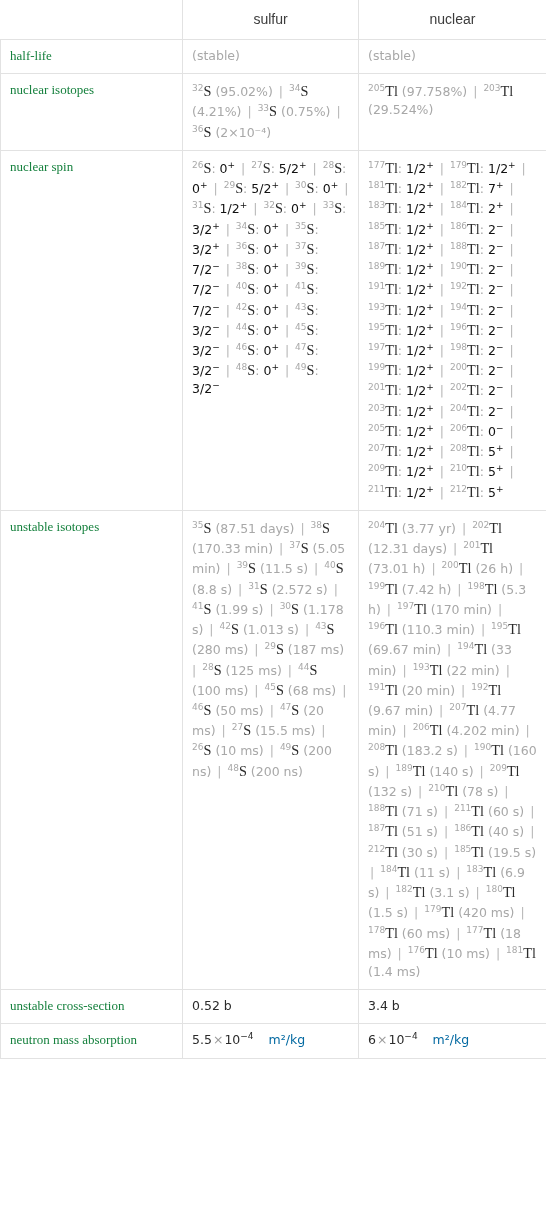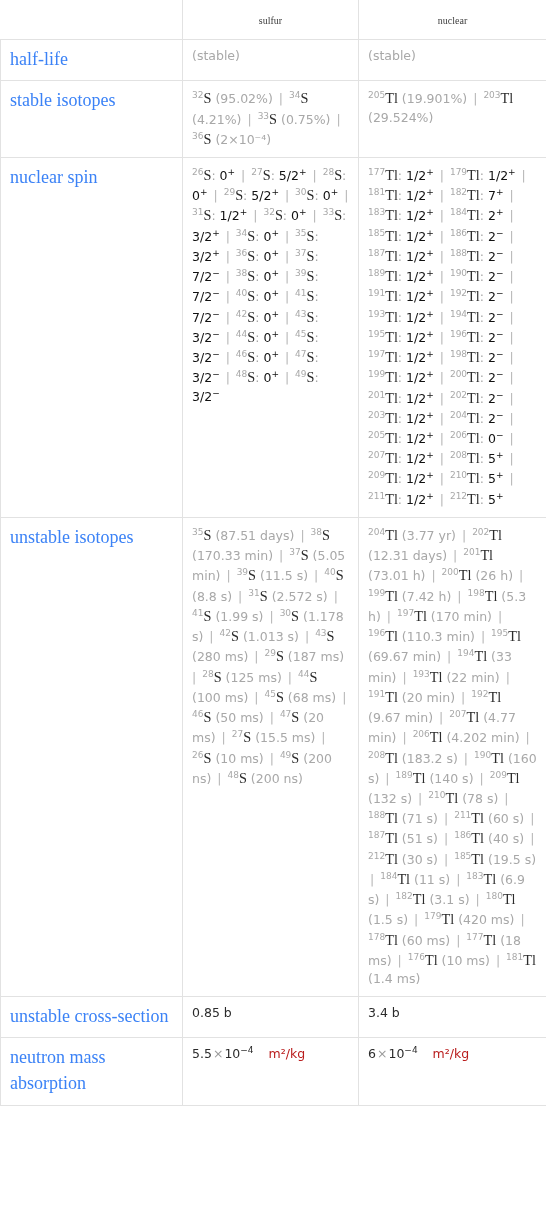--- a/index.html
+++ b/index.html
@@ -34,29 +34,29 @@
     text-align: center;
     padding-top: 8px;
     padding-bottom: 8px;
     height: 14px;
   }
   tr.head td.blank {
     border-left: none;
     border-top: none;
   }
   .elname {
-    font-size: 10px;
+    font-size: 14px;
     color: #3c3c3c;
-    font-family: Liberation Serif, serif;
+    font-family: Liberation Sans, sans-serif;
   }
 
   td.label {
     border-left: none;
-    font-size: 18px;
-    color: #3b82f6;
+    font-size: 13px;
+    color: #15803d;
     padding-left: 10px;
     padding-top: 9px;
   }
   td.val {
     font-family: "DejaVu Sans", "Liberation Sans", sans-serif;
     font-size: 12.5px;
     color: #2b2b2b;
   }
   td.val.last { border-right: none; }
 
@@ -77,21 +77,21 @@
   }
   .spin {
     font-family: "DejaVu Sans", "Liberation Sans", sans-serif;
     color: #111111;
     white-space: nowrap;
   }
   .spin sup { font-size: 0.72em; vertical-align: super; line-height: 0; color: #111; }
   .colon { color: #a8a8a8; }
   sup.exp { font-size: 0.72em; vertical-align: super; line-height: 0; }
   .times { color: #9a9a9a; padding: 0 1px; }
-  .unit { color: #b91c1c; padding-left: 11px; }
+  .unit { color: #0369a1; padding-left: 11px; }
   .stable-txt { color: #a8a8a8; font-family: "DejaVu Sans","Liberation Sans",sans-serif; font-size: 12.5px; }
 </style>
 </head>
 <body>
 
 <table class="props">
   <colgroup>
     <col class="c-label">
       <col class="c-v1">
       <col class="c-v2">
@@ -111,40 +111,40 @@
       <td class="label">half-life</td>
       <td class="val">
         <span class="stable-txt">(stable)</span>
       </td>
       <td class="val last">
         <span class="stable-txt">(stable)</span>
       </td>
     </tr>
 
     <tr>
-      <td class="label">stable isotopes</td>
+      <td class="label">nuclear isotopes</td>
       <td class="val"><span><span class="nuc"><sup>32</sup><span class="sym">S</span></span> <span class="dim">(95.02%)</span></span><span class="sep"> | </span><span><span class="nuc"><sup>34</sup><span class="sym">S</span></span> <span class="dim">(4.21%)</span></span><span class="sep"> | </span><span><span class="nuc"><sup>33</sup><span class="sym">S</span></span> <span class="dim">(0.75%)</span></span><span class="sep"> | </span><span><span class="nuc"><sup>36</sup><span class="sym">S</span></span> <span class="dim">(2×10⁻⁴)</span></span></td>
-      <td class="val last"><span><span class="nuc"><sup>205</sup><span class="sym">Tl</span></span> <span class="dim">(19.901%)</span></span><span class="sep"> | </span><span><span class="nuc"><sup>203</sup><span class="sym">Tl</span></span> <span class="dim">(29.524%)</span></span></td>
+      <td class="val last"><span><span class="nuc"><sup>205</sup><span class="sym">Tl</span></span> <span class="dim">(97.758%)</span></span><span class="sep"> | </span><span><span class="nuc"><sup>203</sup><span class="sym">Tl</span></span> <span class="dim">(29.524%)</span></span></td>
     </tr>
 
     <tr>
       <td class="label">nuclear spin</td>
       <td class="val"><span><span class="nuc"><sup>26</sup><span class="sym">S</span></span><span class="colon">:</span> <span class="spin">0<sup>+</sup></span></span><span class="sep"> | </span><span><span class="nuc"><sup>27</sup><span class="sym">S</span></span><span class="colon">:</span> <span class="spin">5/2<sup>+</sup></span></span><span class="sep"> | </span><span><span class="nuc"><sup>28</sup><span class="sym">S</span></span><span class="colon">:</span> <span class="spin">0<sup>+</sup></span></span><span class="sep"> | </span><span><span class="nuc"><sup>29</sup><span class="sym">S</span></span><span class="colon">:</span> <span class="spin">5/2<sup>+</sup></span></span><span class="sep"> | </span><span><span class="nuc"><sup>30</sup><span class="sym">S</span></span><span class="colon">:</span> <span class="spin">0<sup>+</sup></span></span><span class="sep"> | </span><span><span class="nuc"><sup>31</sup><span class="sym">S</span></span><span class="colon">:</span> <span class="spin">1/2<sup>+</sup></span></span><span class="sep"> | </span><span><span class="nuc"><sup>32</sup><span class="sym">S</span></span><span class="colon">:</span> <span class="spin">0<sup>+</sup></span></span><span class="sep"> | </span><span><span class="nuc"><sup>33</sup><span class="sym">S</span></span><span class="colon">:</span> <span class="spin">3/2<sup>+</sup></span></span><span class="sep"> | </span><span><span class="nuc"><sup>34</sup><span class="sym">S</span></span><span class="colon">:</span> <span class="spin">0<sup>+</sup></span></span><span class="sep"> | </span><span><span class="nuc"><sup>35</sup><span class="sym">S</span></span><span class="colon">:</span> <span class="spin">3/2<sup>+</sup></span></span><span class="sep"> | </span><span><span class="nuc"><sup>36</sup><span class="sym">S</span></span><span class="colon">:</span> <span class="spin">0<sup>+</sup></span></span><span class="sep"> | </span><span><span class="nuc"><sup>37</sup><span class="sym">S</span></span><span class="colon">:</span> <span class="spin">7/2<sup>−</sup></span></span><span class="sep"> | </span><span><span class="nuc"><sup>38</sup><span class="sym">S</span></span><span class="colon">:</span> <span class="spin">0<sup>+</sup></span></span><span class="sep"> | </span><span><span class="nuc"><sup>39</sup><span class="sym">S</span></span><span class="colon">:</span> <span class="spin">7/2<sup>−</sup></span></span><span class="sep"> | </span><span><span class="nuc"><sup>40</sup><span class="sym">S</span></span><span class="colon">:</span> <span class="spin">0<sup>+</sup></span></span><span class="sep"> | </span><span><span class="nuc"><sup>41</sup><span class="sym">S</span></span><span class="colon">:</span> <span class="spin">7/2<sup>−</sup></span></span><span class="sep"> | </span><span><span class="nuc"><sup>42</sup><span class="sym">S</span></span><span class="colon">:</span> <span class="spin">0<sup>+</sup></span></span><span class="sep"> | </span><span><span class="nuc"><sup>43</sup><span class="sym">S</span></span><span class="colon">:</span> <span class="spin">3/2<sup>−</sup></span></span><span class="sep"> | </span><span><span class="nuc"><sup>44</sup><span class="sym">S</span></span><span class="colon">:</span> <span class="spin">0<sup>+</sup></span></span><span class="sep"> | </span><span><span class="nuc"><sup>45</sup><span class="sym">S</span></span><span class="colon">:</span> <span class="spin">3/2<sup>−</sup></span></span><span class="sep"> | </span><span><span class="nuc"><sup>46</sup><span class="sym">S</span></span><span class="colon">:</span> <span class="spin">0<sup>+</sup></span></span><span class="sep"> | </span><span><span class="nuc"><sup>47</sup><span class="sym">S</span></span><span class="colon">:</span> <span class="spin">3/2<sup>−</sup></span></span><span class="sep"> | </span><span><span class="nuc"><sup>48</sup><span class="sym">S</span></span><span class="colon">:</span> <span class="spin">0<sup>+</sup></span></span><span class="sep"> | </span><span><span class="nuc"><sup>49</sup><span class="sym">S</span></span><span class="colon">:</span> <span class="spin">3/2<sup>−</sup></span></span></td>
       <td class="val last"><span><span class="nuc"><sup>177</sup><span class="sym">Tl</span></span><span class="colon">:</span> <span class="spin">1/2<sup>+</sup></span></span><span class="sep"> | </span><span><span class="nuc"><sup>179</sup><span class="sym">Tl</span></span><span class="colon">:</span> <span class="spin">1/2<sup>+</sup></span></span><span class="sep"> | </span><span><span class="nuc"><sup>181</sup><span class="sym">Tl</span></span><span class="colon">:</span> <span class="spin">1/2<sup>+</sup></span></span><span class="sep"> | </span><span><span class="nuc"><sup>182</sup><span class="sym">Tl</span></span><span class="colon">:</span> <span class="spin">7<sup>+</sup></span></span><span class="sep"> | </span><span><span class="nuc"><sup>183</sup><span class="sym">Tl</span></span><span class="colon">:</span> <span class="spin">1/2<sup>+</sup></span></span><span class="sep"> | </span><span><span class="nuc"><sup>184</sup><span class="sym">Tl</span></span><span class="colon">:</span> <span class="spin">2<sup>+</sup></span></span><span class="sep"> | </span><span><span class="nuc"><sup>185</sup><span class="sym">Tl</span></span><span class="colon">:</span> <span class="spin">1/2<sup>+</sup></span></span><span class="sep"> | </span><span><span class="nuc"><sup>186</sup><span class="sym">Tl</span></span><span class="colon">:</span> <span class="spin">2<sup>−</sup></span></span><span class="sep"> | </span><span><span class="nuc"><sup>187</sup><span class="sym">Tl</span></span><span class="colon">:</span> <span class="spin">1/2<sup>+</sup></span></span><span class="sep"> | </span><span><span class="nuc"><sup>188</sup><span class="sym">Tl</span></span><span class="colon">:</span> <span class="spin">2<sup>−</sup></span></span><span class="sep"> | </span><span><span class="nuc"><sup>189</sup><span class="sym">Tl</span></span><span class="colon">:</span> <span class="spin">1/2<sup>+</sup></span></span><span class="sep"> | </span><span><span class="nuc"><sup>190</sup><span class="sym">Tl</span></span><span class="colon">:</span> <span class="spin">2<sup>−</sup></span></span><span class="sep"> | </span><span><span class="nuc"><sup>191</sup><span class="sym">Tl</span></span><span class="colon">:</span> <span class="spin">1/2<sup>+</sup></span></span><span class="sep"> | </span><span><span class="nuc"><sup>192</sup><span class="sym">Tl</span></span><span class="colon">:</span> <span class="spin">2<sup>−</sup></span></span><span class="sep"> | </span><span><span class="nuc"><sup>193</sup><span class="sym">Tl</span></span><span class="colon">:</span> <span class="spin">1/2<sup>+</sup></span></span><span class="sep"> | </span><span><span class="nuc"><sup>194</sup><span class="sym">Tl</span></span><span class="colon">:</span> <span class="spin">2<sup>−</sup></span></span><span class="sep"> | </span><span><span class="nuc"><sup>195</sup><span class="sym">Tl</span></span><span class="colon">:</span> <span class="spin">1/2<sup>+</sup></span></span><span class="sep"> | </span><span><span class="nuc"><sup>196</sup><span class="sym">Tl</span></span><span class="colon">:</span> <span class="spin">2<sup>−</sup></span></span><span class="sep"> | </span><span><span class="nuc"><sup>197</sup><span class="sym">Tl</span></span><span class="colon">:</span> <span class="spin">1/2<sup>+</sup></span></span><span class="sep"> | </span><span><span class="nuc"><sup>198</sup><span class="sym">Tl</span></span><span class="colon">:</span> <span class="spin">2<sup>−</sup></span></span><span class="sep"> | </span><span><span class="nuc"><sup>199</sup><span class="sym">Tl</span></span><span class="colon">:</span> <span class="spin">1/2<sup>+</sup></span></span><span class="sep"> | </span><span><span class="nuc"><sup>200</sup><span class="sym">Tl</span></span><span class="colon">:</span> <span class="spin">2<sup>−</sup></span></span><span class="sep"> | </span><span><span class="nuc"><sup>201</sup><span class="sym">Tl</span></span><span class="colon">:</span> <span class="spin">1/2<sup>+</sup></span></span><span class="sep"> | </span><span><span class="nuc"><sup>202</sup><span class="sym">Tl</span></span><span class="colon">:</span> <span class="spin">2<sup>−</sup></span></span><span class="sep"> | </span><span><span class="nuc"><sup>203</sup><span class="sym">Tl</span></span><span class="colon">:</span> <span class="spin">1/2<sup>+</sup></span></span><span class="sep"> | </span><span><span class="nuc"><sup>204</sup><span class="sym">Tl</span></span><span class="colon">:</span> <span class="spin">2<sup>−</sup></span></span><span class="sep"> | </span><span><span class="nuc"><sup>205</sup><span class="sym">Tl</span></span><span class="colon">:</span> <span class="spin">1/2<sup>+</sup></span></span><span class="sep"> | </span><span><span class="nuc"><sup>206</sup><span class="sym">Tl</span></span><span class="colon">:</span> <span class="spin">0<sup>−</sup></span></span><span class="sep"> | </span><span><span class="nuc"><sup>207</sup><span class="sym">Tl</span></span><span class="colon">:</span> <span class="spin">1/2<sup>+</sup></span></span><span class="sep"> | </span><span><span class="nuc"><sup>208</sup><span class="sym">Tl</span></span><span class="colon">:</span> <span class="spin">5<sup>+</sup></span></span><span class="sep"> | </span><span><span class="nuc"><sup>209</sup><span class="sym">Tl</span></span><span class="colon">:</span> <span class="spin">1/2<sup>+</sup></span></span><span class="sep"> | </span><span><span class="nuc"><sup>210</sup><span class="sym">Tl</span></span><span class="colon">:</span> <span class="spin">5<sup>+</sup></span></span><span class="sep"> | </span><span><span class="nuc"><sup>211</sup><span class="sym">Tl</span></span><span class="colon">:</span> <span class="spin">1/2<sup>+</sup></span></span><span class="sep"> | </span><span><span class="nuc"><sup>212</sup><span class="sym">Tl</span></span><span class="colon">:</span> <span class="spin">5<sup>+</sup></span></span></td>
     </tr>
 
     <tr>
       <td class="label">unstable isotopes</td>
       <td class="val"><span><span class="nuc"><sup>35</sup><span class="sym">S</span></span> <span class="dim">(87.51 days)</span></span><span class="sep"> | </span><span><span class="nuc"><sup>38</sup><span class="sym">S</span></span> <span class="dim">(170.33 min)</span></span><span class="sep"> | </span><span><span class="nuc"><sup>37</sup><span class="sym">S</span></span> <span class="dim">(5.05 min)</span></span><span class="sep"> | </span><span><span class="nuc"><sup>39</sup><span class="sym">S</span></span> <span class="dim">(11.5 s)</span></span><span class="sep"> | </span><span><span class="nuc"><sup>40</sup><span class="sym">S</span></span> <span class="dim">(8.8 s)</span></span><span class="sep"> | </span><span><span class="nuc"><sup>31</sup><span class="sym">S</span></span> <span class="dim">(2.572 s)</span></span><span class="sep"> | </span><span><span class="nuc"><sup>41</sup><span class="sym">S</span></span> <span class="dim">(1.99 s)</span></span><span class="sep"> | </span><span><span class="nuc"><sup>30</sup><span class="sym">S</span></span> <span class="dim">(1.178 s)</span></span><span class="sep"> | </span><span><span class="nuc"><sup>42</sup><span class="sym">S</span></span> <span class="dim">(1.013 s)</span></span><span class="sep"> | </span><span><span class="nuc"><sup>43</sup><span class="sym">S</span></span> <span class="dim">(280 ms)</span></span><span class="sep"> | </span><span><span class="nuc"><sup>29</sup><span class="sym">S</span></span> <span class="dim">(187 ms)</span></span><span class="sep"> | </span><span><span class="nuc"><sup>28</sup><span class="sym">S</span></span> <span class="dim">(125 ms)</span></span><span class="sep"> | </span><span><span class="nuc"><sup>44</sup><span class="sym">S</span></span> <span class="dim">(100 ms)</span></span><span class="sep"> | </span><span><span class="nuc"><sup>45</sup><span class="sym">S</span></span> <span class="dim">(68 ms)</span></span><span class="sep"> | </span><span><span class="nuc"><sup>46</sup><span class="sym">S</span></span> <span class="dim">(50 ms)</span></span><span class="sep"> | </span><span><span class="nuc"><sup>47</sup><span class="sym">S</span></span> <span class="dim">(20 ms)</span></span><span class="sep"> | </span><span><span class="nuc"><sup>27</sup><span class="sym">S</span></span> <span class="dim">(15.5 ms)</span></span><span class="sep"> | </span><span><span class="nuc"><sup>26</sup><span class="sym">S</span></span> <span class="dim">(10 ms)</span></span><span class="sep"> | </span><span><span class="nuc"><sup>49</sup><span class="sym">S</span></span> <span class="dim">(200 ns)</span></span><span class="sep"> | </span><span><span class="nuc"><sup>48</sup><span class="sym">S</span></span> <span class="dim">(200 ns)</span></span></td>
       <td class="val last"><span><span class="nuc"><sup>204</sup><span class="sym">Tl</span></span> <span class="dim">(3.77 yr)</span></span><span class="sep"> | </span><span><span class="nuc"><sup>202</sup><span class="sym">Tl</span></span> <span class="dim">(12.31 days)</span></span><span class="sep"> | </span><span><span class="nuc"><sup>201</sup><span class="sym">Tl</span></span> <span class="dim">(73.01 h)</span></span><span class="sep"> | </span><span><span class="nuc"><sup>200</sup><span class="sym">Tl</span></span> <span class="dim">(26 h)</span></span><span class="sep"> | </span><span><span class="nuc"><sup>199</sup><span class="sym">Tl</span></span> <span class="dim">(7.42 h)</span></span><span class="sep"> | </span><span><span class="nuc"><sup>198</sup><span class="sym">Tl</span></span> <span class="dim">(5.3 h)</span></span><span class="sep"> | </span><span><span class="nuc"><sup>197</sup><span class="sym">Tl</span></span> <span class="dim">(170 min)</span></span><span class="sep"> | </span><span><span class="nuc"><sup>196</sup><span class="sym">Tl</span></span> <span class="dim">(110.3 min)</span></span><span class="sep"> | </span><span><span class="nuc"><sup>195</sup><span class="sym">Tl</span></span> <span class="dim">(69.67 min)</span></span><span class="sep"> | </span><span><span class="nuc"><sup>194</sup><span class="sym">Tl</span></span> <span class="dim">(33 min)</span></span><span class="sep"> | </span><span><span class="nuc"><sup>193</sup><span class="sym">Tl</span></span> <span class="dim">(22 min)</span></span><span class="sep"> | </span><span><span class="nuc"><sup>191</sup><span class="sym">Tl</span></span> <span class="dim">(20 min)</span></span><span class="sep"> | </span><span><span class="nuc"><sup>192</sup><span class="sym">Tl</span></span> <span class="dim">(9.67 min)</span></span><span class="sep"> | </span><span><span class="nuc"><sup>207</sup><span class="sym">Tl</span></span> <span class="dim">(4.77 min)</span></span><span class="sep"> | </span><span><span class="nuc"><sup>206</sup><span class="sym">Tl</span></span> <span class="dim">(4.202 min)</span></span><span class="sep"> | </span><span><span class="nuc"><sup>208</sup><span class="sym">Tl</span></span> <span class="dim">(183.2 s)</span></span><span class="sep"> | </span><span><span class="nuc"><sup>190</sup><span class="sym">Tl</span></span> <span class="dim">(160 s)</span></span><span class="sep"> | </span><span><span class="nuc"><sup>189</sup><span class="sym">Tl</span></span> <span class="dim">(140 s)</span></span><span class="sep"> | </span><span><span class="nuc"><sup>209</sup><span class="sym">Tl</span></span> <span class="dim">(132 s)</span></span><span class="sep"> | </span><span><span class="nuc"><sup>210</sup><span class="sym">Tl</span></span> <span class="dim">(78 s)</span></span><span class="sep"> | </span><span><span class="nuc"><sup>188</sup><span class="sym">Tl</span></span> <span class="dim">(71 s)</span></span><span class="sep"> | </span><span><span class="nuc"><sup>211</sup><span class="sym">Tl</span></span> <span class="dim">(60 s)</span></span><span class="sep"> | </span><span><span class="nuc"><sup>187</sup><span class="sym">Tl</span></span> <span class="dim">(51 s)</span></span><span class="sep"> | </span><span><span class="nuc"><sup>186</sup><span class="sym">Tl</span></span> <span class="dim">(40 s)</span></span><span class="sep"> | </span><span><span class="nuc"><sup>212</sup><span class="sym">Tl</span></span> <span class="dim">(30 s)</span></span><span class="sep"> | </span><span><span class="nuc"><sup>185</sup><span class="sym">Tl</span></span> <span class="dim">(19.5 s)</span></span><span class="sep"> | </span><span><span class="nuc"><sup>184</sup><span class="sym">Tl</span></span> <span class="dim">(11 s)</span></span><span class="sep"> | </span><span><span class="nuc"><sup>183</sup><span class="sym">Tl</span></span> <span class="dim">(6.9 s)</span></span><span class="sep"> | </span><span><span class="nuc"><sup>182</sup><span class="sym">Tl</span></span> <span class="dim">(3.1 s)</span></span><span class="sep"> | </span><span><span class="nuc"><sup>180</sup><span class="sym">Tl</span></span> <span class="dim">(1.5 s)</span></span><span class="sep"> | </span><span><span class="nuc"><sup>179</sup><span class="sym">Tl</span></span> <span class="dim">(420 ms)</span></span><span class="sep"> | </span><span><span class="nuc"><sup>178</sup><span class="sym">Tl</span></span> <span class="dim">(60 ms)</span></span><span class="sep"> | </span><span><span class="nuc"><sup>177</sup><span class="sym">Tl</span></span> <span class="dim">(18 ms)</span></span><span class="sep"> | </span><span><span class="nuc"><sup>176</sup><span class="sym">Tl</span></span> <span class="dim">(10 ms)</span></span><span class="sep"> | </span><span><span class="nuc"><sup>181</sup><span class="sym">Tl</span></span> <span class="dim">(1.4 ms)</span></span></td>
     </tr>
 
     <tr>
       <td class="label">unstable cross-section</td>
-      <td class="val">0.85 b</td>
+      <td class="val">0.52 b</td>
       <td class="val last">3.4 b</td>
     </tr>
 
     <tr>
       <td class="label">neutron mass absorption</td>
       <td class="val">
         <span>5.5</span><span class="times">×</span><span>10</span><sup class="exp">−4</sup>
         <span class="unit">m²/kg</span>
       </td>
       <td class="val last">

